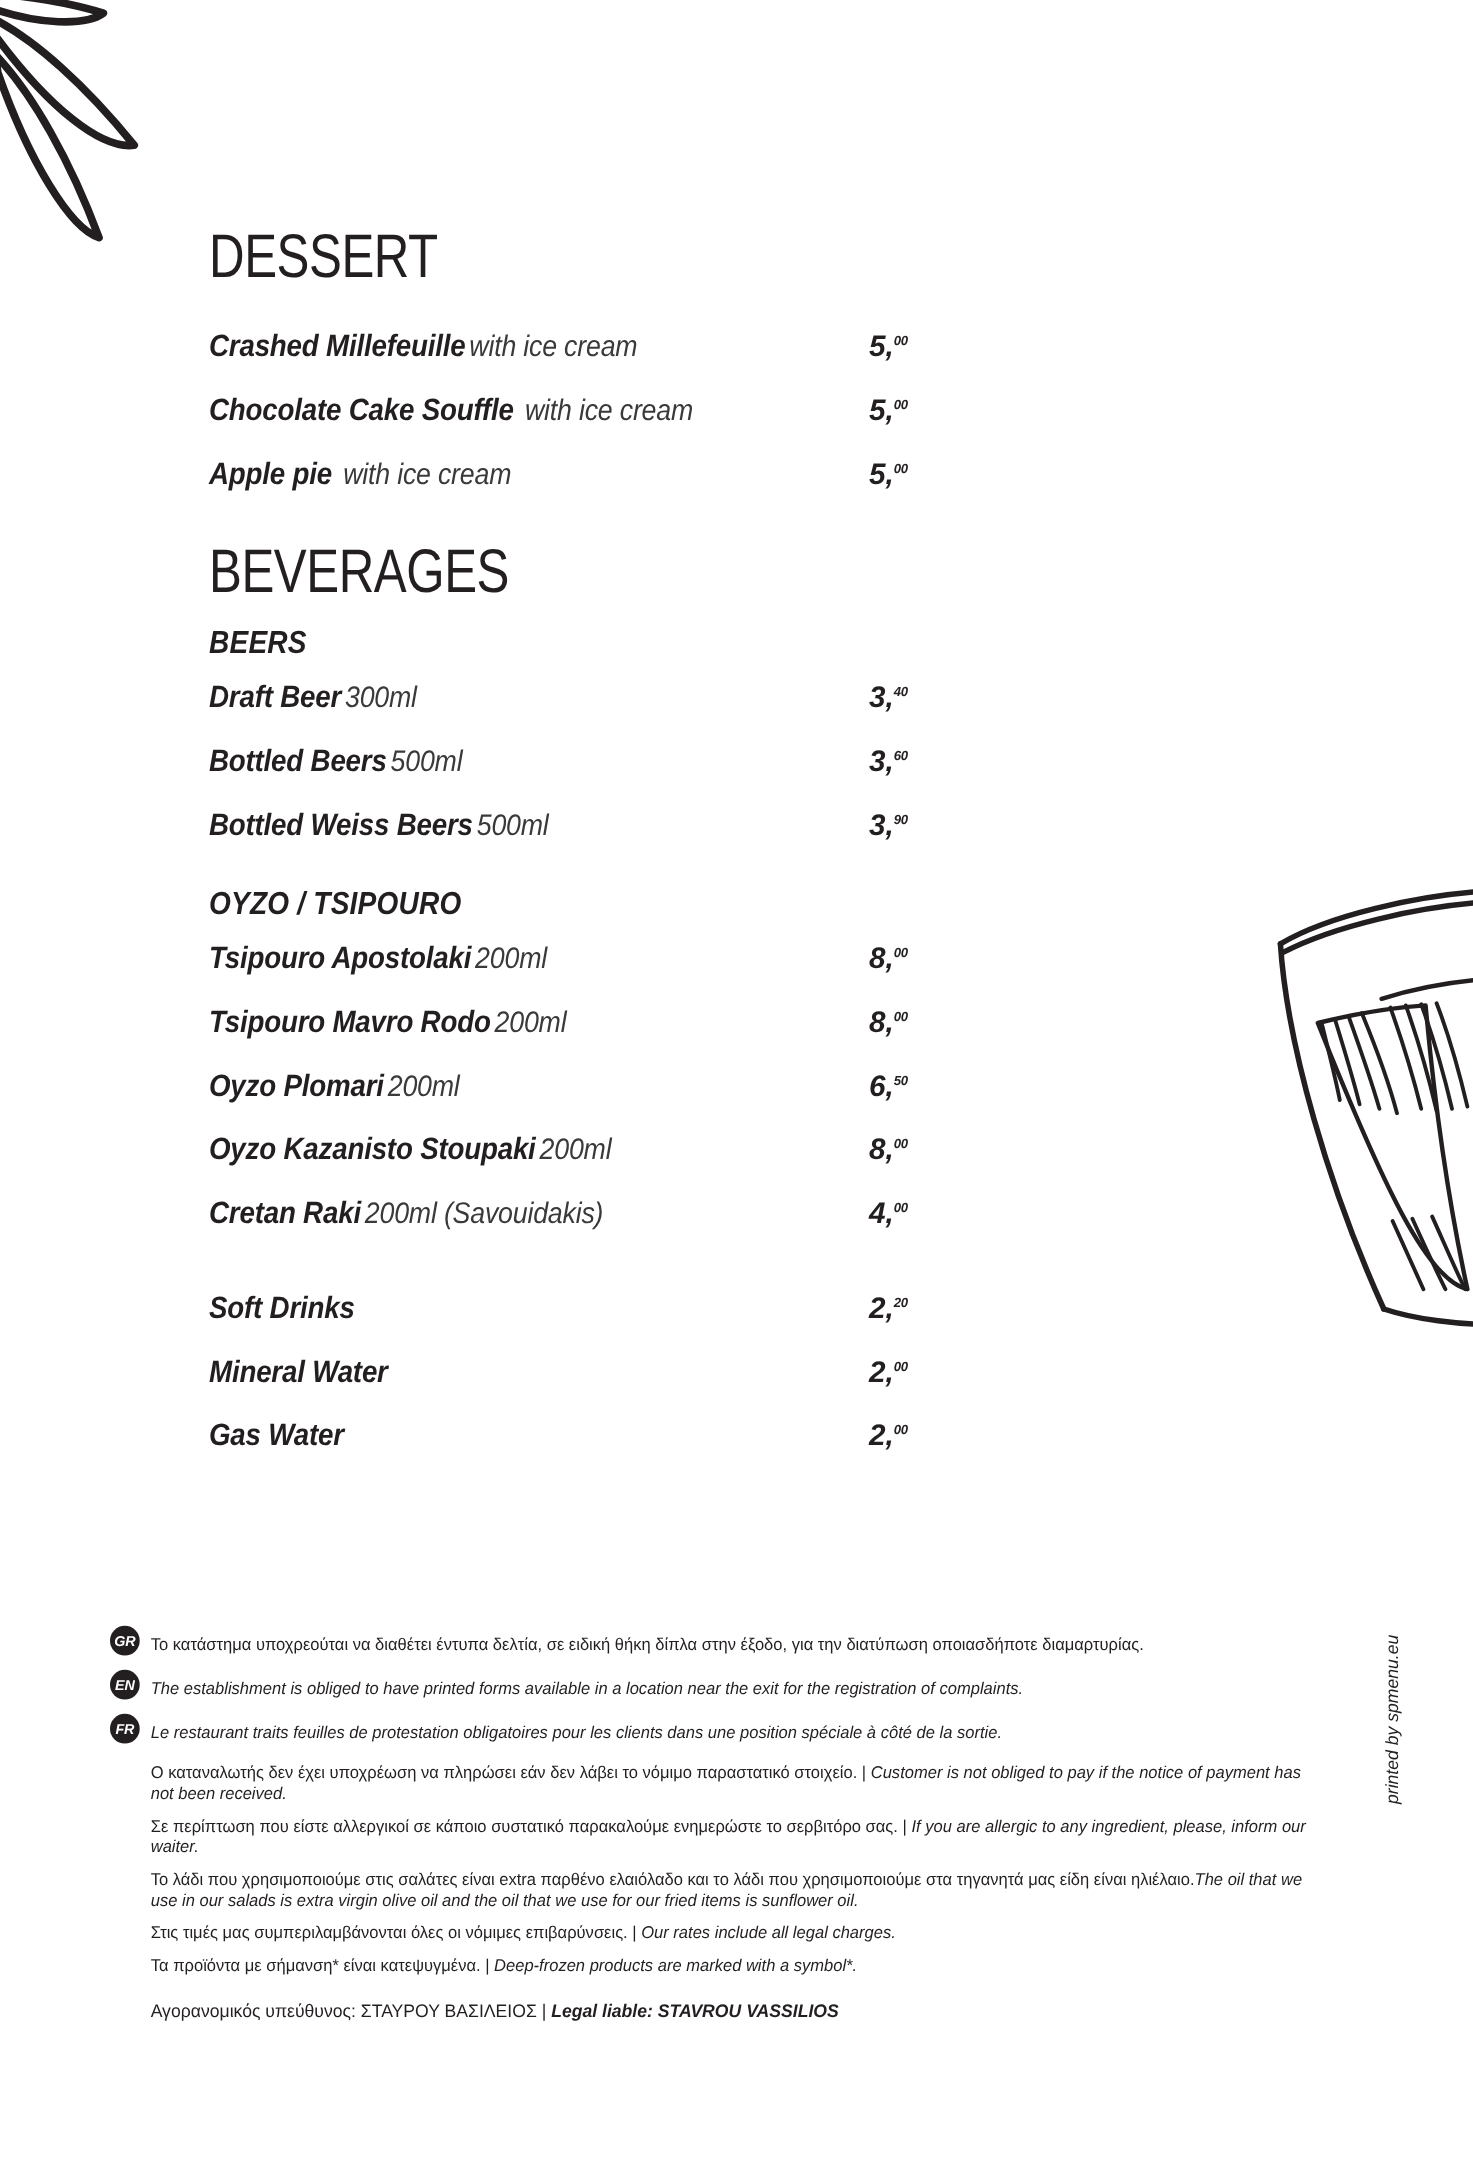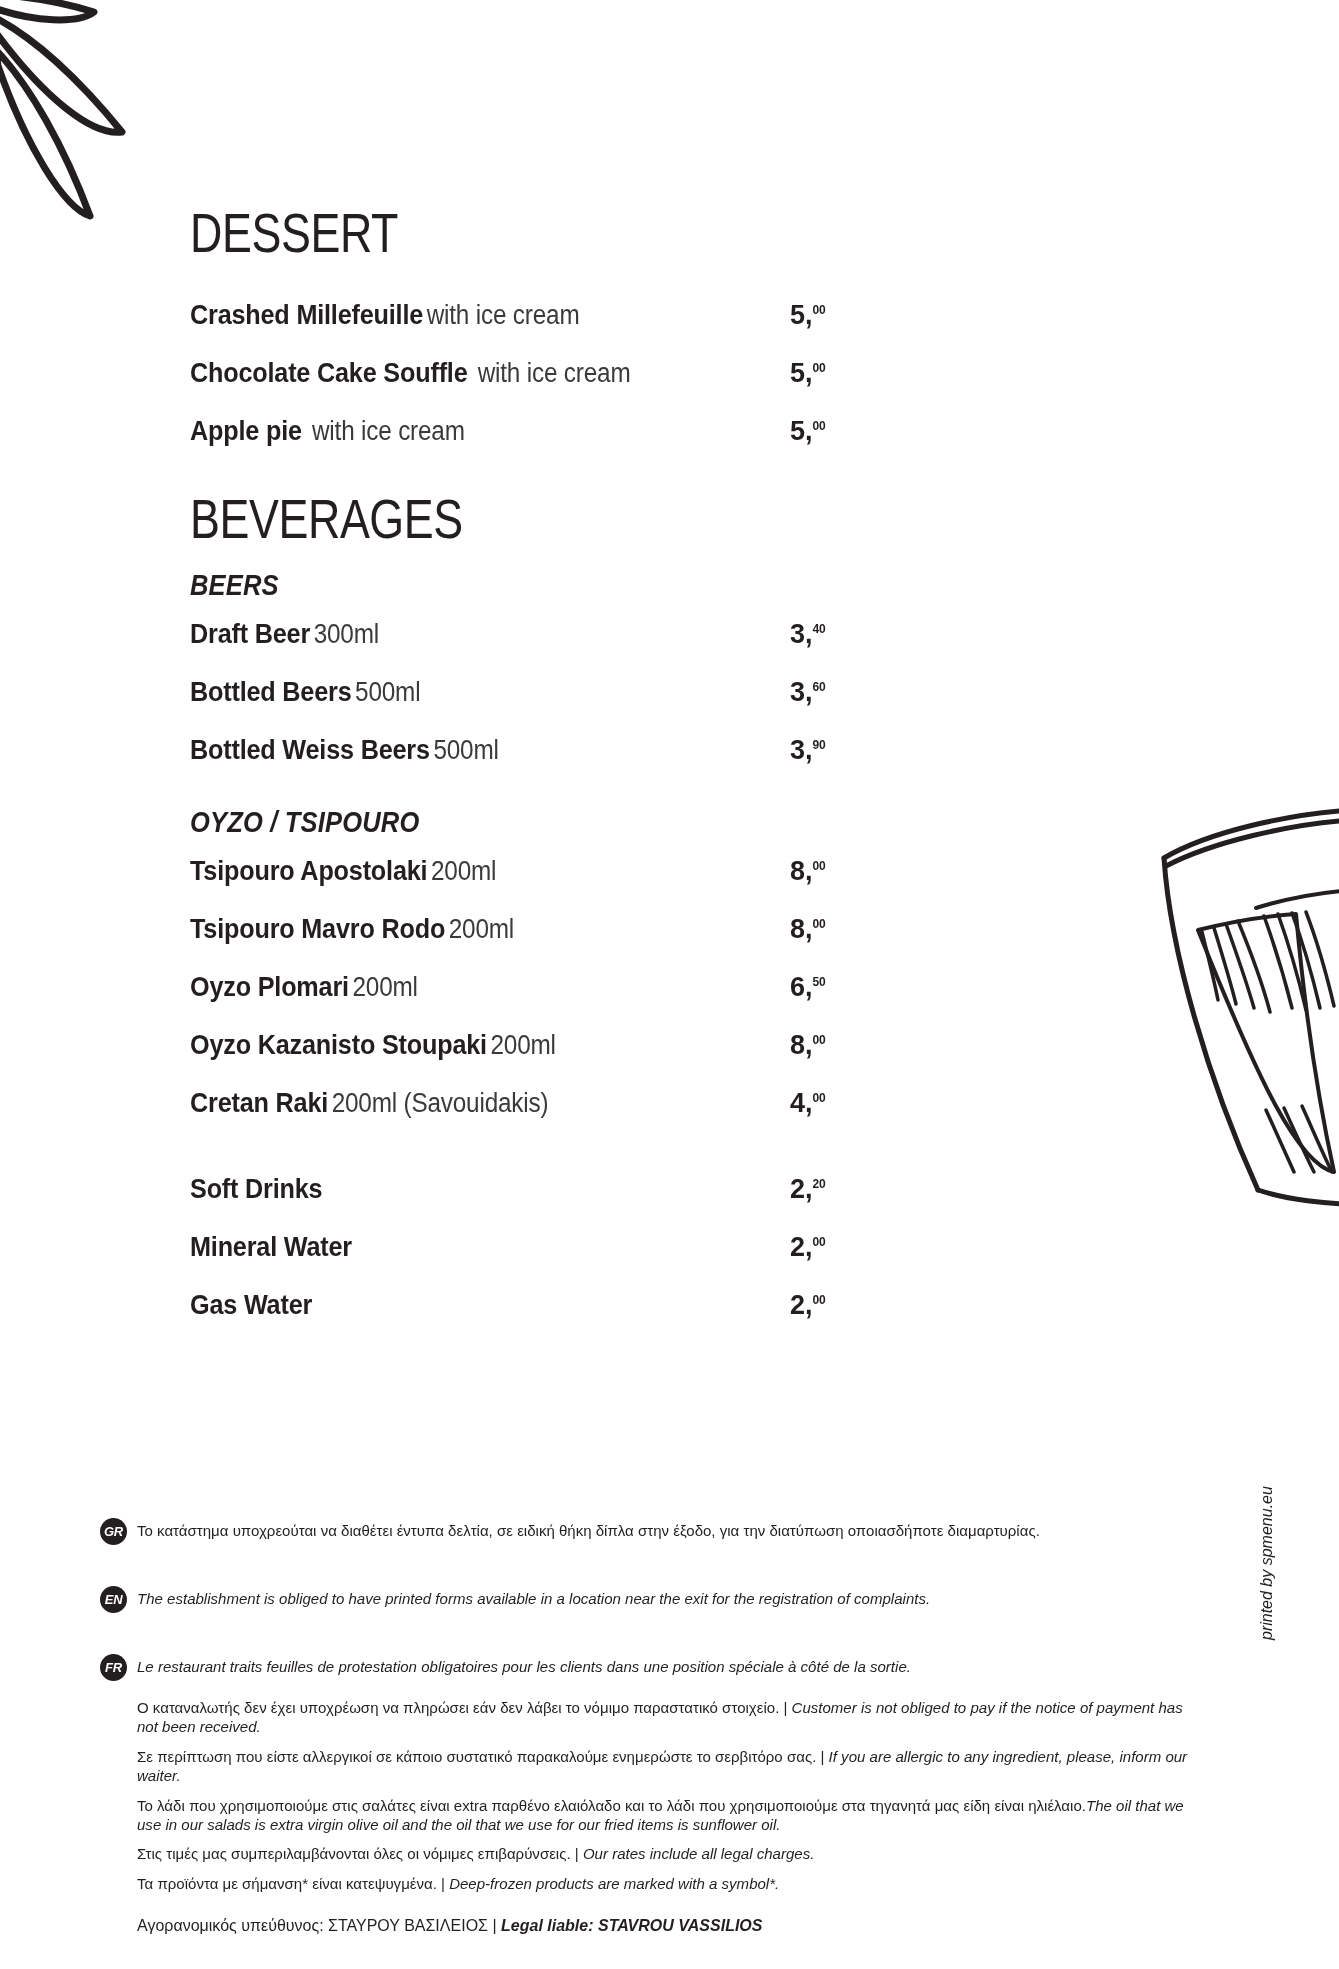--- a/index.html
+++ b/index.html
@@ -45,20 +45,21 @@
     margin-bottom:16px;
   }
   .sub-gap{margin-top:40px;}
 
   .row{
     display:flex;
     align-items:baseline;
     justify-content:space-between;
     margin-bottom:26px;
     width:880px;
+    font-style:italic;
   }
   .row-left{
     white-space:nowrap;
     transform:scaleX(0.90);
     transform-origin:left center;
   }
   .item-name{
     font-size:28px;
     font-weight:bold;
     letter-spacing:-0.2px;
@@ -90,23 +91,22 @@
 
   
   .footer{
     position:absolute;
     left:100px;
     top:1477px;
     width:1130px;
   }
   .lang-row{
     display:flex;
-    align-items:center;
+    align-items:flex-end;
     margin-bottom:12px;
-    margin-top:40px;
   }
   .badge{
     flex:0 0 auto;
     width:27px;height:27px;
     border-radius:50%;
     background:#231f20;
     color:#ffffff;
     font-size:13px;
     font-weight:bold;
     font-style:italic;

